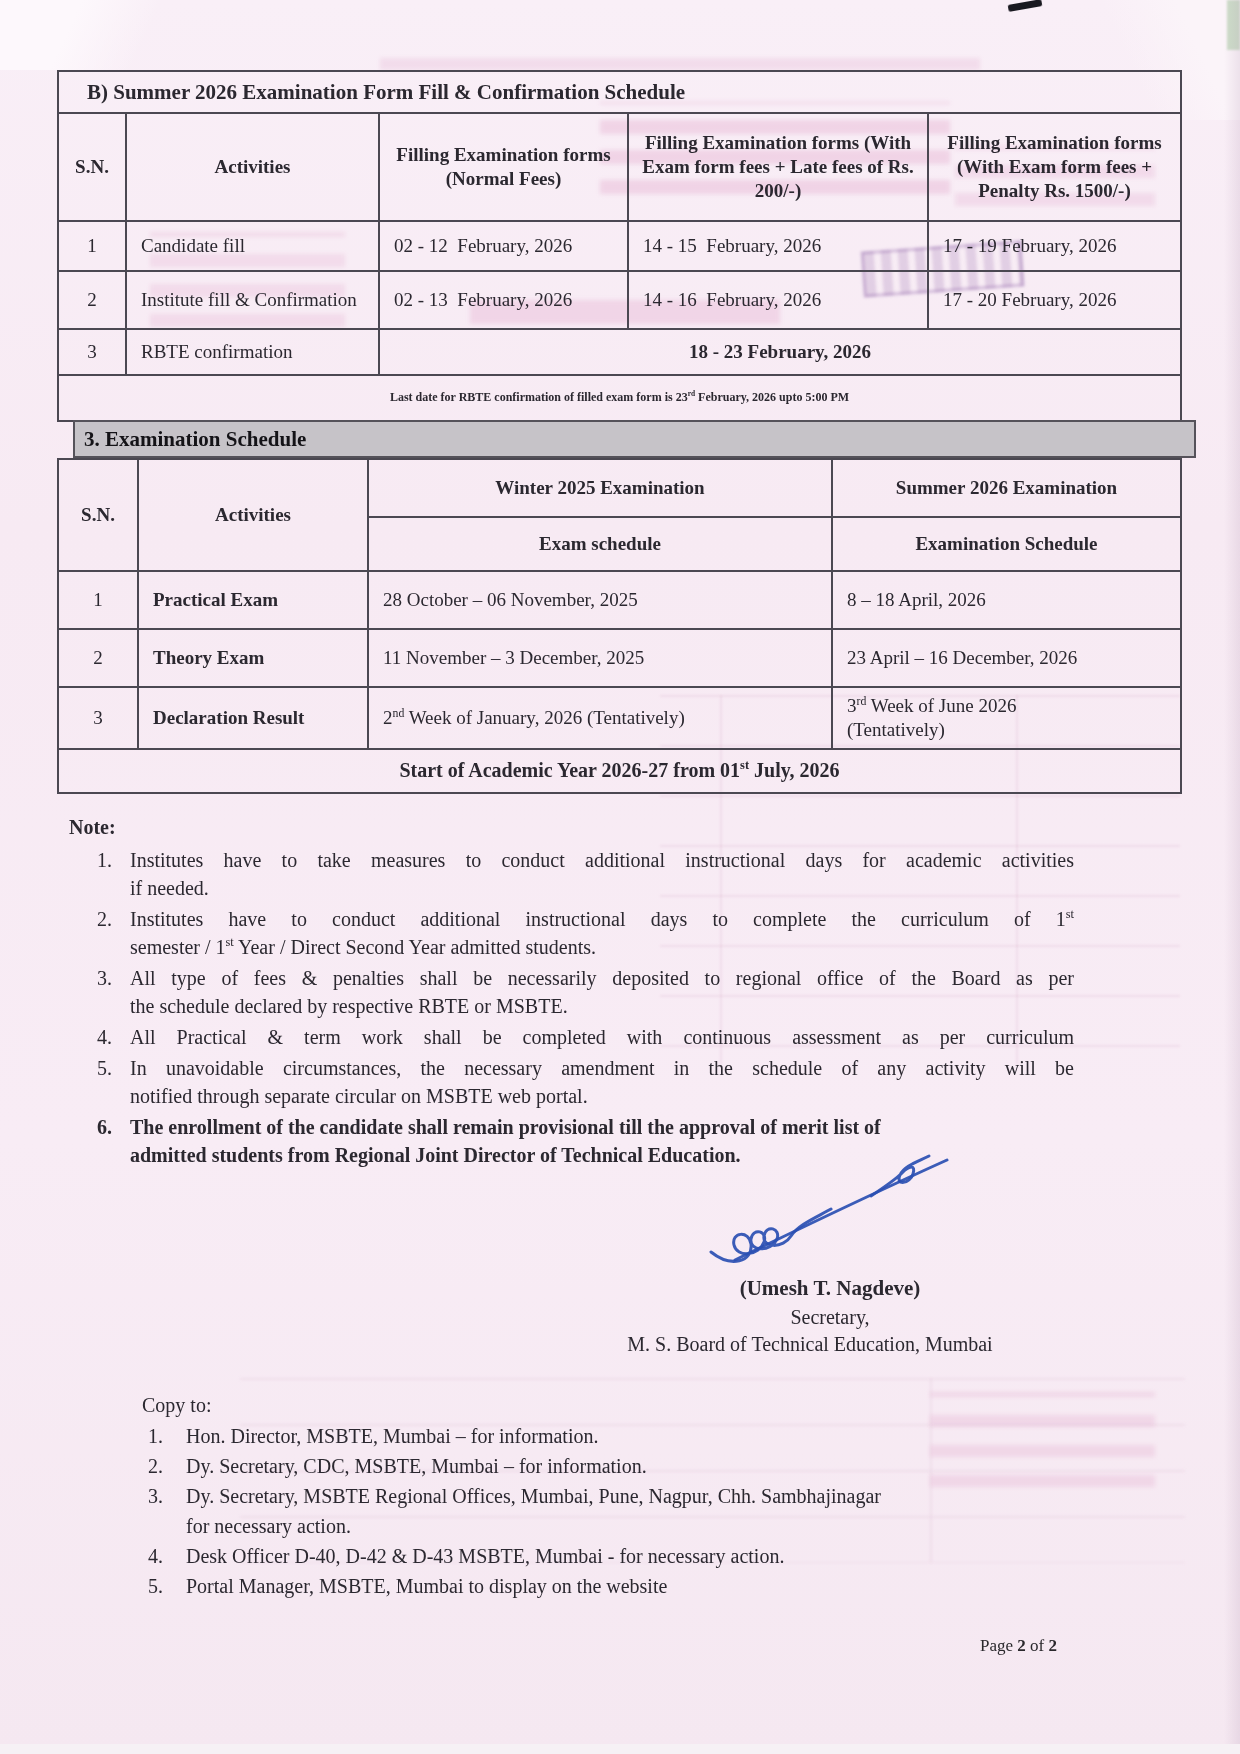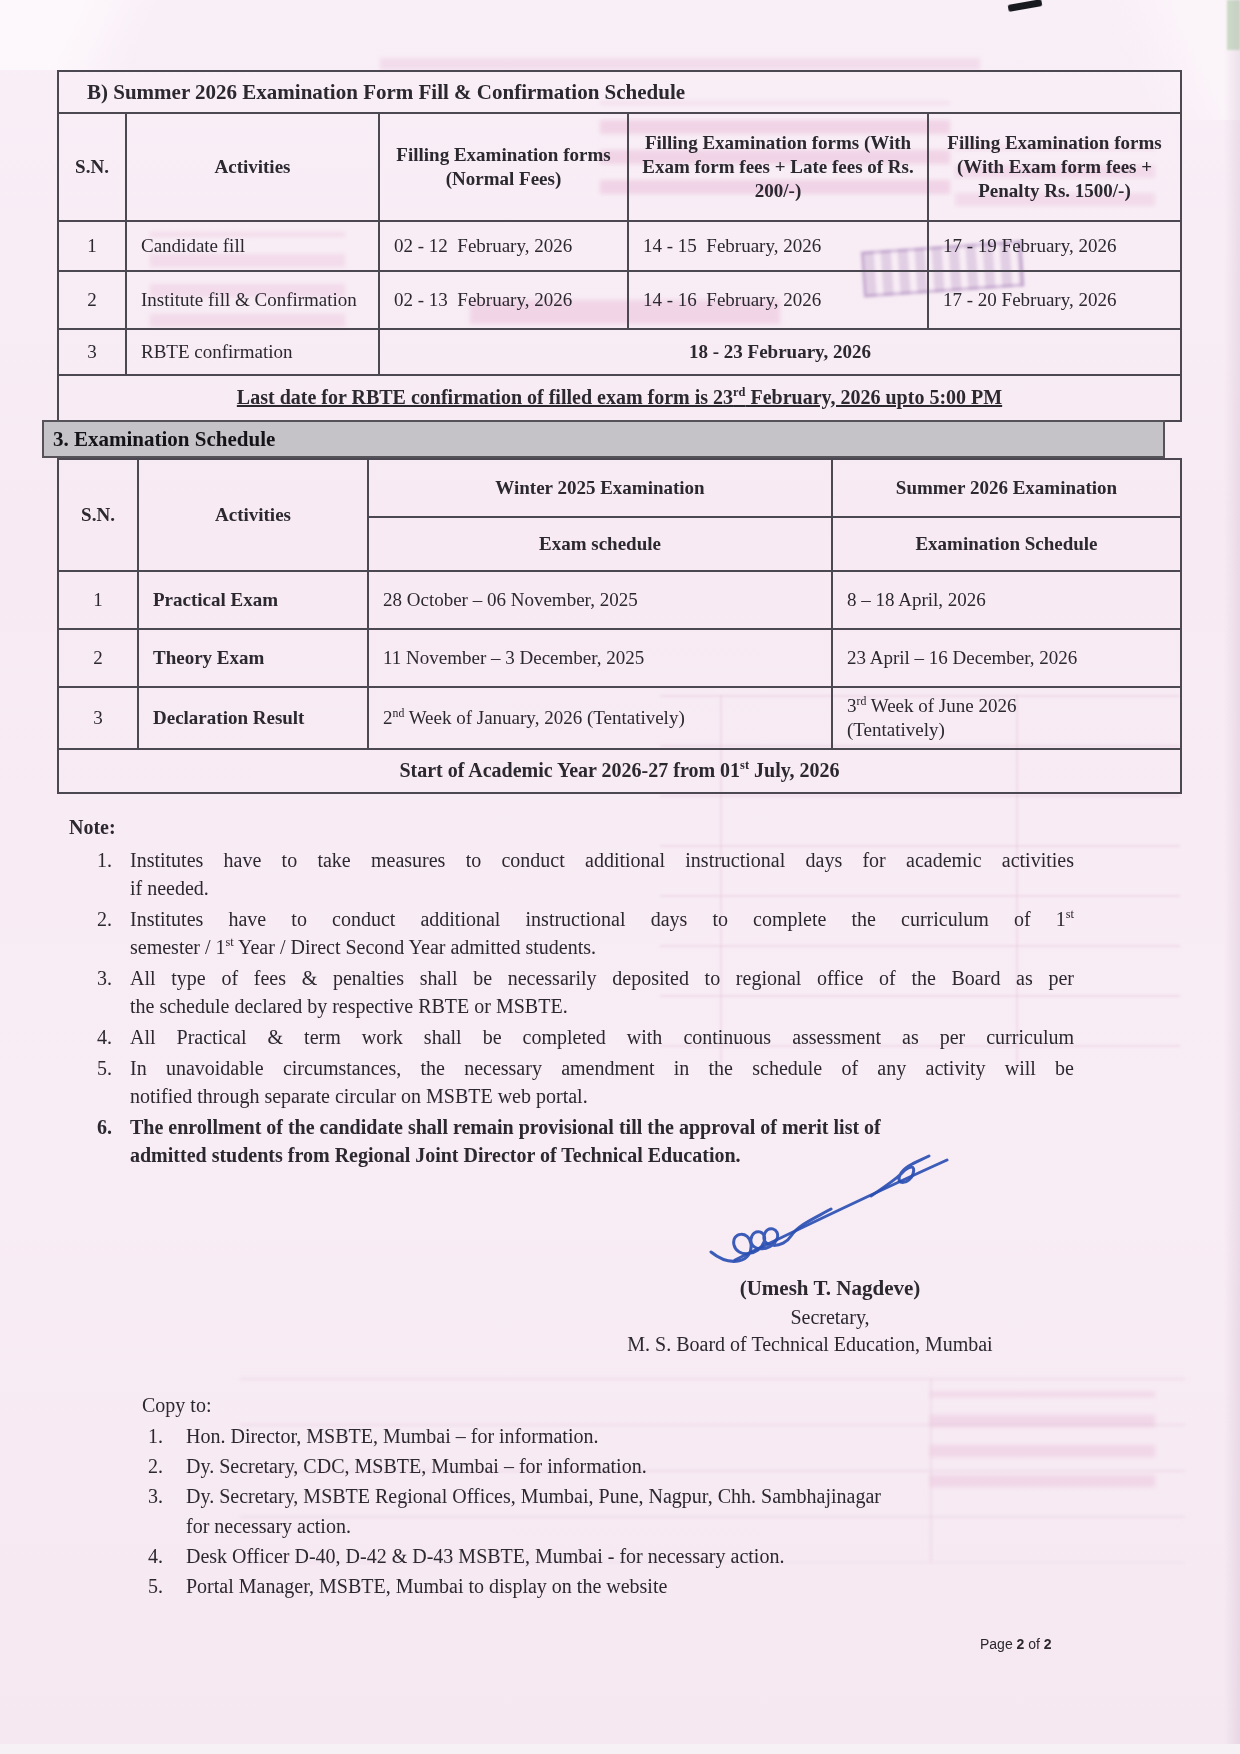--- a/index.html
+++ b/index.html
@@ -55,30 +55,30 @@
   td.c{text-align:center;}
   td.l{text-align:left;padding-left:14px;}
   td.date{white-space:pre-wrap;}
   td.hb{font-weight:bold;text-align:center;}
   td.bold{font-weight:bold;}
   .t1wrap .title{font-weight:bold;font-size:21px;padding:6px 28px;height:28px;}
   .t1wrap tr.head td{height:100px;}
   .h-r1 td{height:42px;}
   .h-r2 td{height:50px;}
   .h-r3 td{height:38px;}
-  .h-last td{height:38px;font-size:20px;text-decoration:underline;}
+  .h-last td{height:38px;font-size:12px;}
   .t2wrap .h-sub1 td{height:50px;}
   .t2wrap .h-sub2 td{height:46px;margin-top:12px;}
   .t2wrap .b-row td{height:50px;}
   .t2wrap .b-row3 td{height:54px;}
   .t2wrap .h-year td{height:36px;font-size:20px;}
   sup{font-size:62%;vertical-align:super;line-height:0;}
 
   .bar{
-    position:absolute;left:42px;top:420px;width:1123px;height:38px;box-sizing:border-box;
+    position:absolute;left:73px;top:420px;width:1123px;height:38px;box-sizing:border-box;
     background:var(--section_bar,#c6c3c8);border:2px solid #55525a;
     font-weight:bold;font-size:21px;color:#141317;
     display:flex;align-items:center;padding-left:9px;
   }
 
   
   .notes{position:absolute;left:69px;top:813px;width:1005px;font-size:20px;line-height:28px;}
   .notes-label{font-weight:bold;font-size:20px;margin-bottom:5px;}
   .nitem{display:flex;margin:0 0 3px 28px;}
   .nnum{width:33px;flex:none;}
@@ -93,22 +93,22 @@
   .sig-role{position:absolute;left:560px;top:1306px;width:540px;text-align:center;font-size:20px;}
   .sig-org{position:absolute;left:500px;top:1333px;width:620px;text-align:center;font-size:20px;}
 
   
   .copy{position:absolute;left:142px;top:1390px;width:960px;font-size:20px;line-height:30px;}
   .copy-label{margin-bottom:1px;}
   .citem{display:flex;margin-left:6px;}
   .cnum{width:38px;flex:none;}
   .ctext{flex:1;}
 
-  .pagefoot{position:absolute;left:980px;top:1636px;font-family:Liberation Sans, sans-serif;
-            font-size:14px;color:var(--footer_ink,#2a282c);text-align:center;}
+  .pagefoot{position:absolute;left:980px;top:1636px;font-family:Liberation Serif, serif;
+            font-size:17px;color:var(--footer_ink,#2a282c);text-align:center;}
 </style>
 </head>
 <body>
 
 <div class="paper">
 
   <div class="ghost fold-tl"></div>
   <div class="ghost fold-tr"></div>
   <div class="ghost gb0"></div>
   <div class="ghost gb1"></div>

